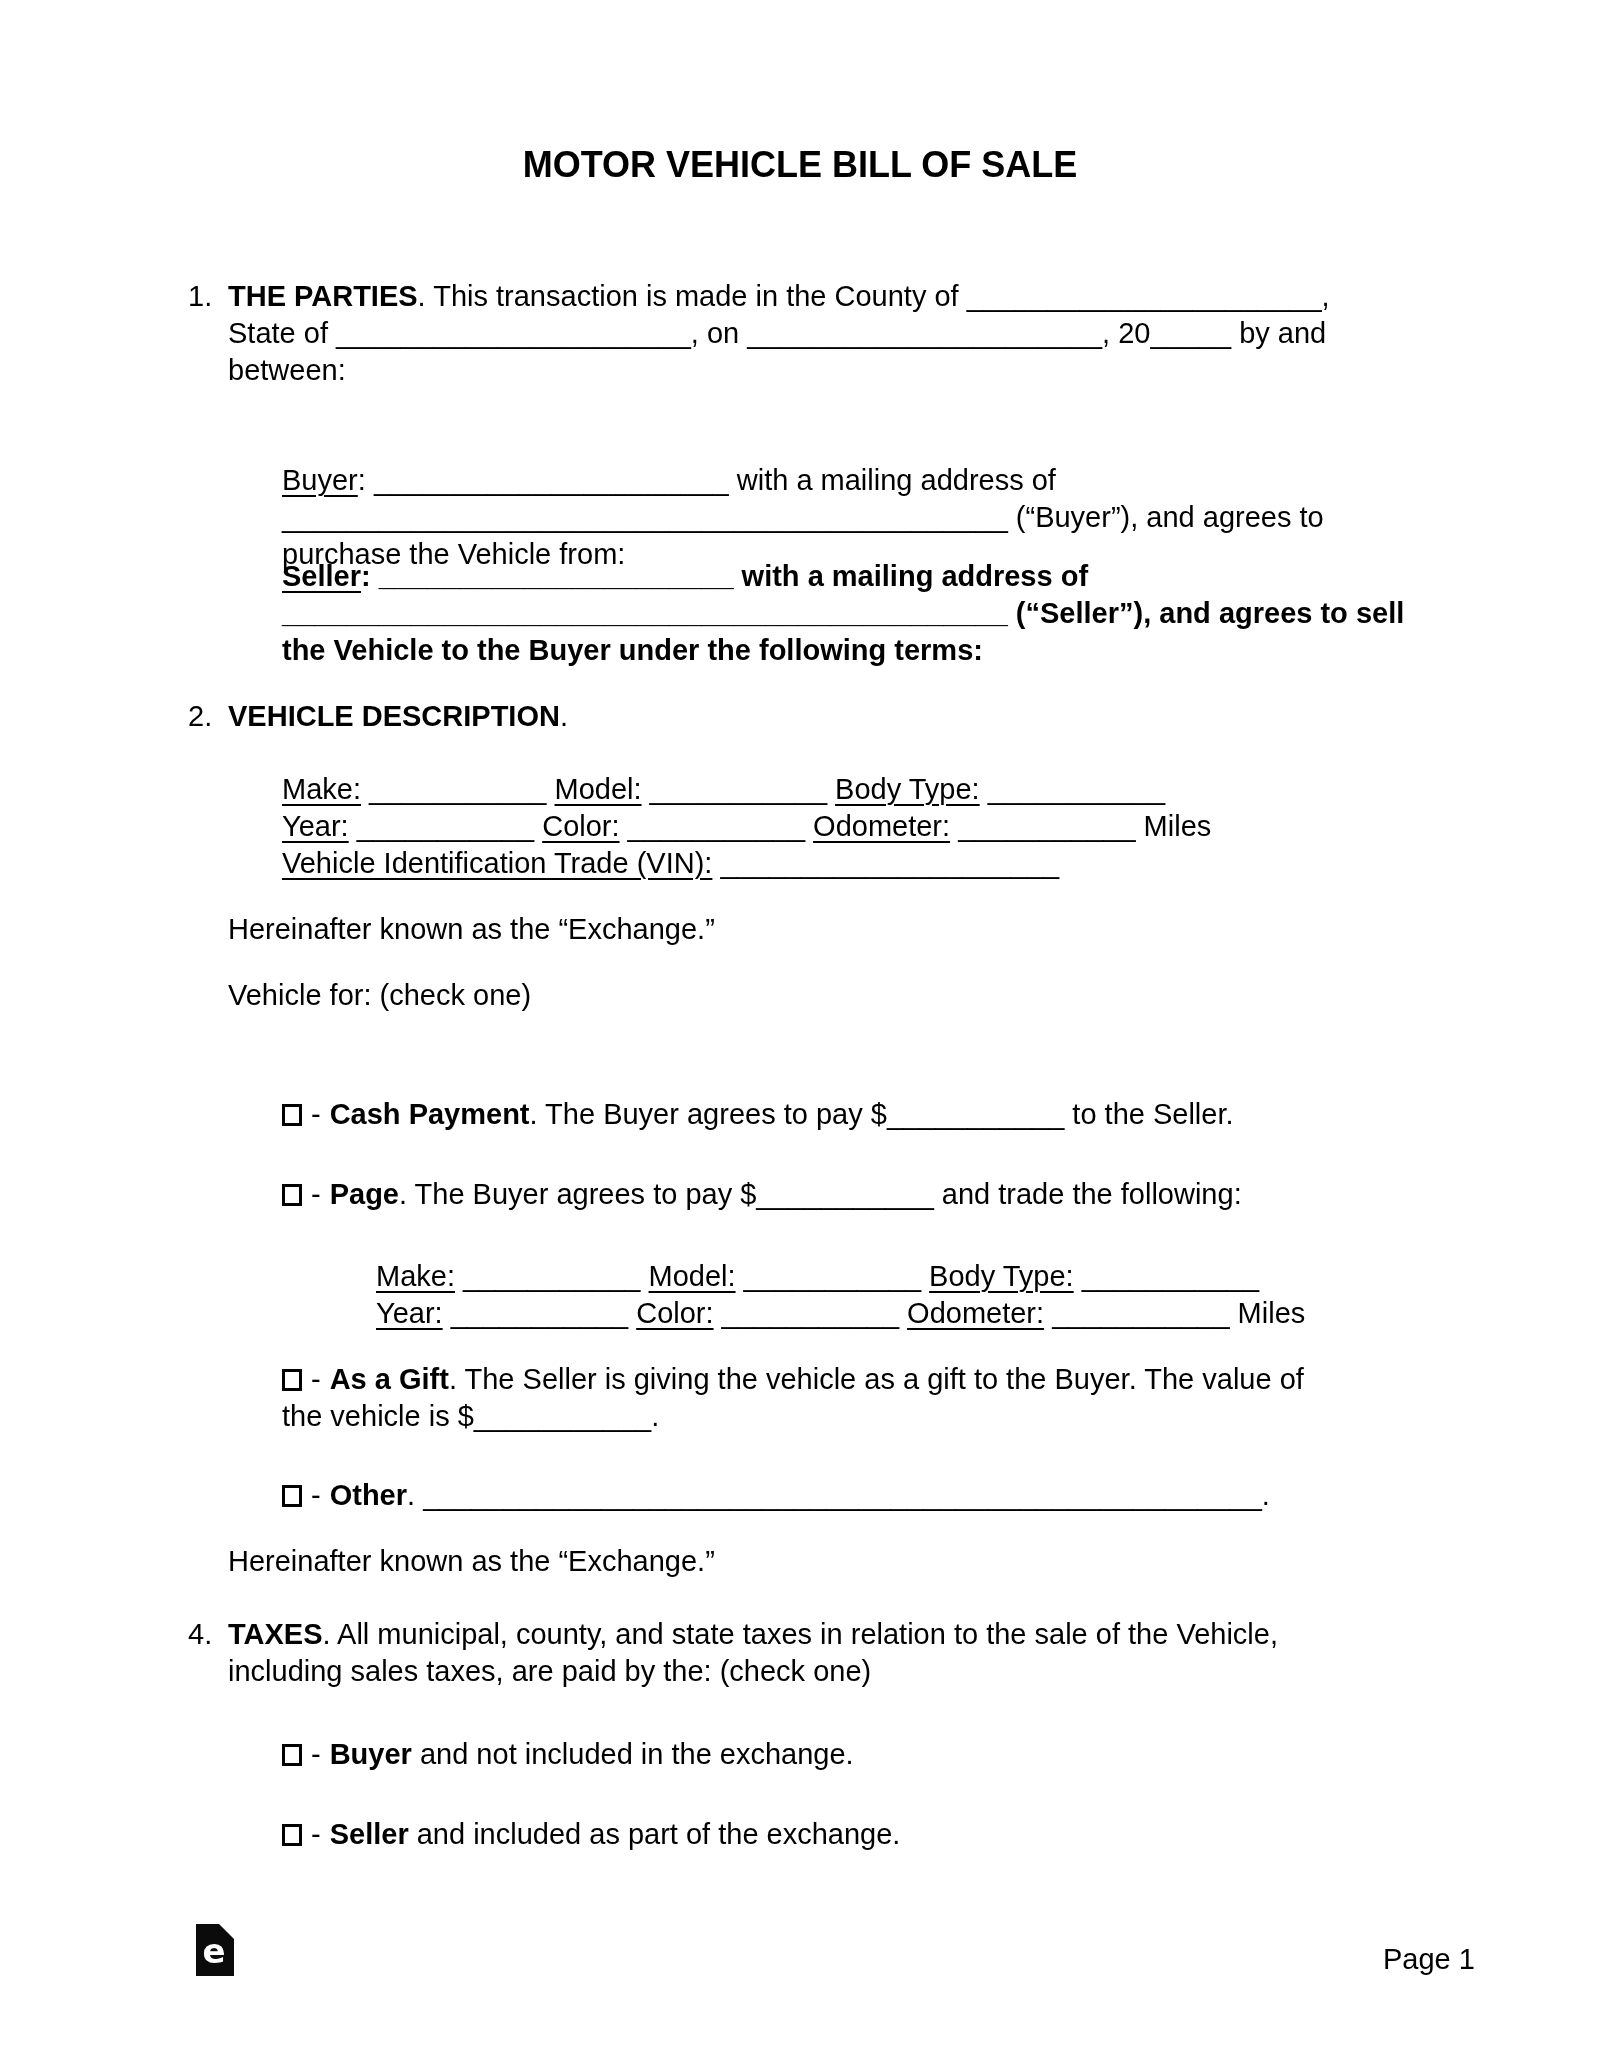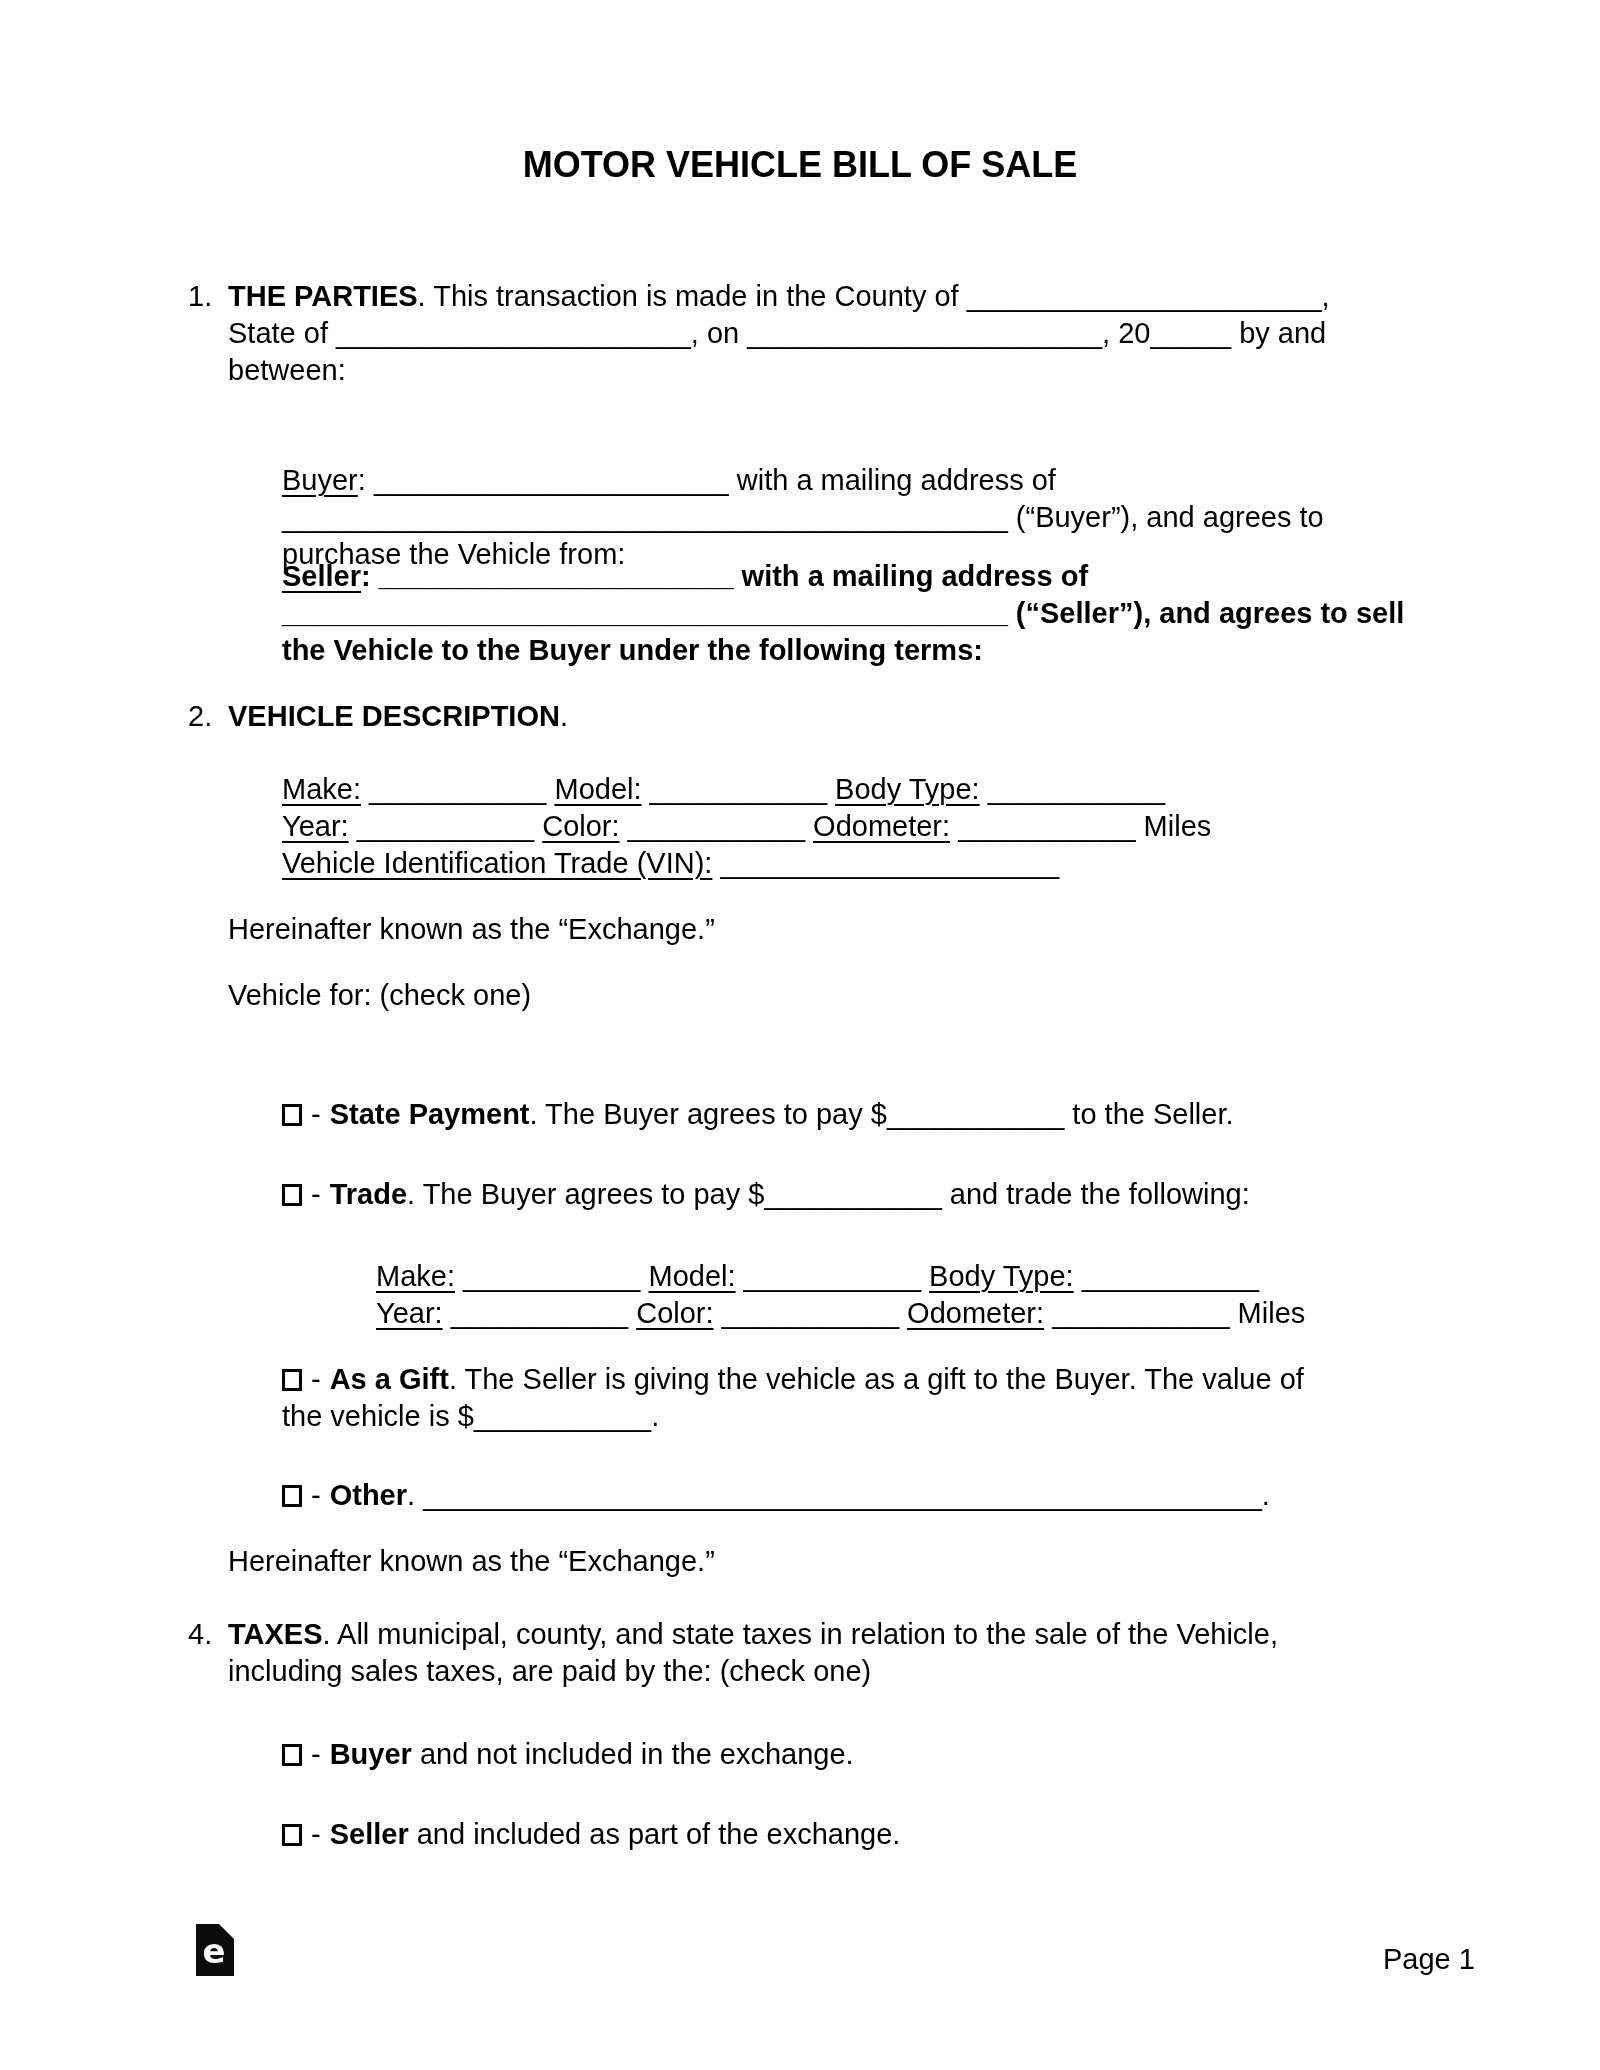--- a/index.html
+++ b/index.html
@@ -103,25 +103,25 @@
   </div>
 </div>
 
 <div class="abs line" style="left:228px; top:911px;">Hereinafter known as the “Exchange.”</div>
 
 <div class="abs" style="left:188px; top:977px;">
   <div class="line hang">Vehicle for: (check one)</div>
 </div>
 
 <div class="abs line" style="left:282px; top:1096px;">
-  <span class="cb"></span><span class="dash">-</span><span class="b">State Payment</span><span>. The Buyer agrees to pay $___________ to the Seller.</span>
+  <span class="cb"></span><span class="dash">-</span><span class="b">Cash Payment</span><span>. The Buyer agrees to pay $___________ to the Seller.</span>
 </div>
 
 <div class="abs line" style="left:282px; top:1176px;">
-  <span class="cb"></span><span class="dash">-</span><span class="b">Trade</span><span>. The Buyer agrees to pay $___________ and trade the following:</span>
+  <span class="cb"></span><span class="dash">-</span><span class="b">Page</span><span>. The Buyer agrees to pay $___________ and trade the following:</span>
 </div>
 
 <div class="abs" style="left:376px; top:1258px;">
   <div class="line">
     <span class="ul">Make:</span><span> ___________ </span><span class="ul">Model:</span><span> ___________ </span><span class="ul">Body Type:</span><span> ___________</span>
   </div>
   <div class="line">
     <span class="ul">Year:</span><span> ___________ </span><span class="ul">Color:</span><span> ___________ </span><span class="ul">Odometer:</span><span> ___________ Miles</span>
   </div>
 </div>

